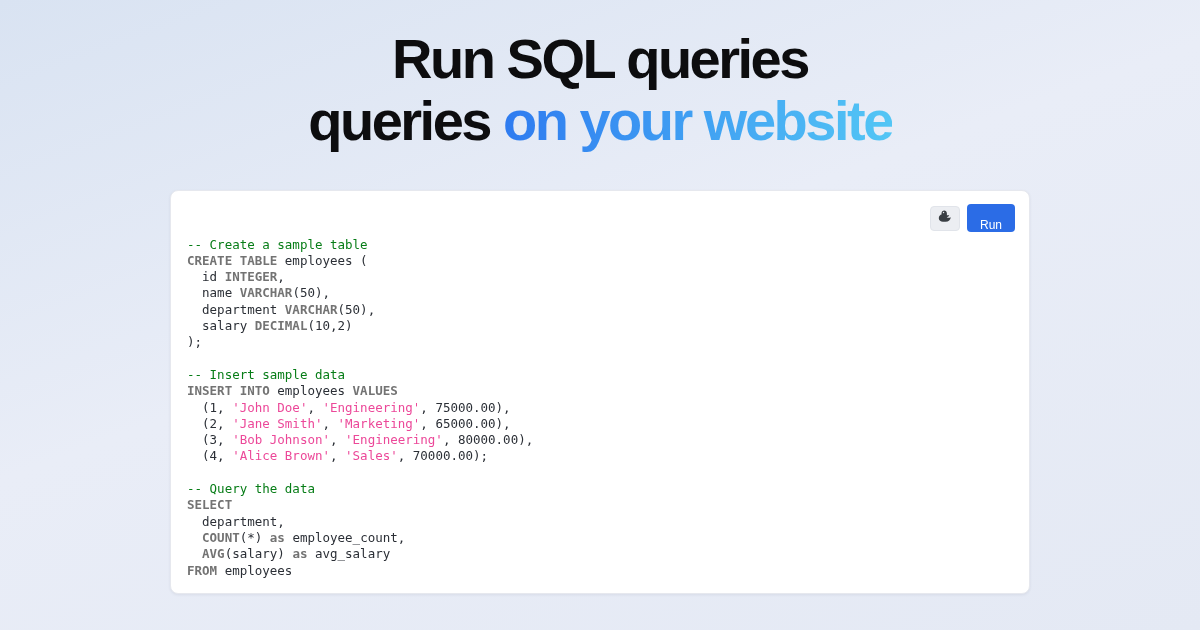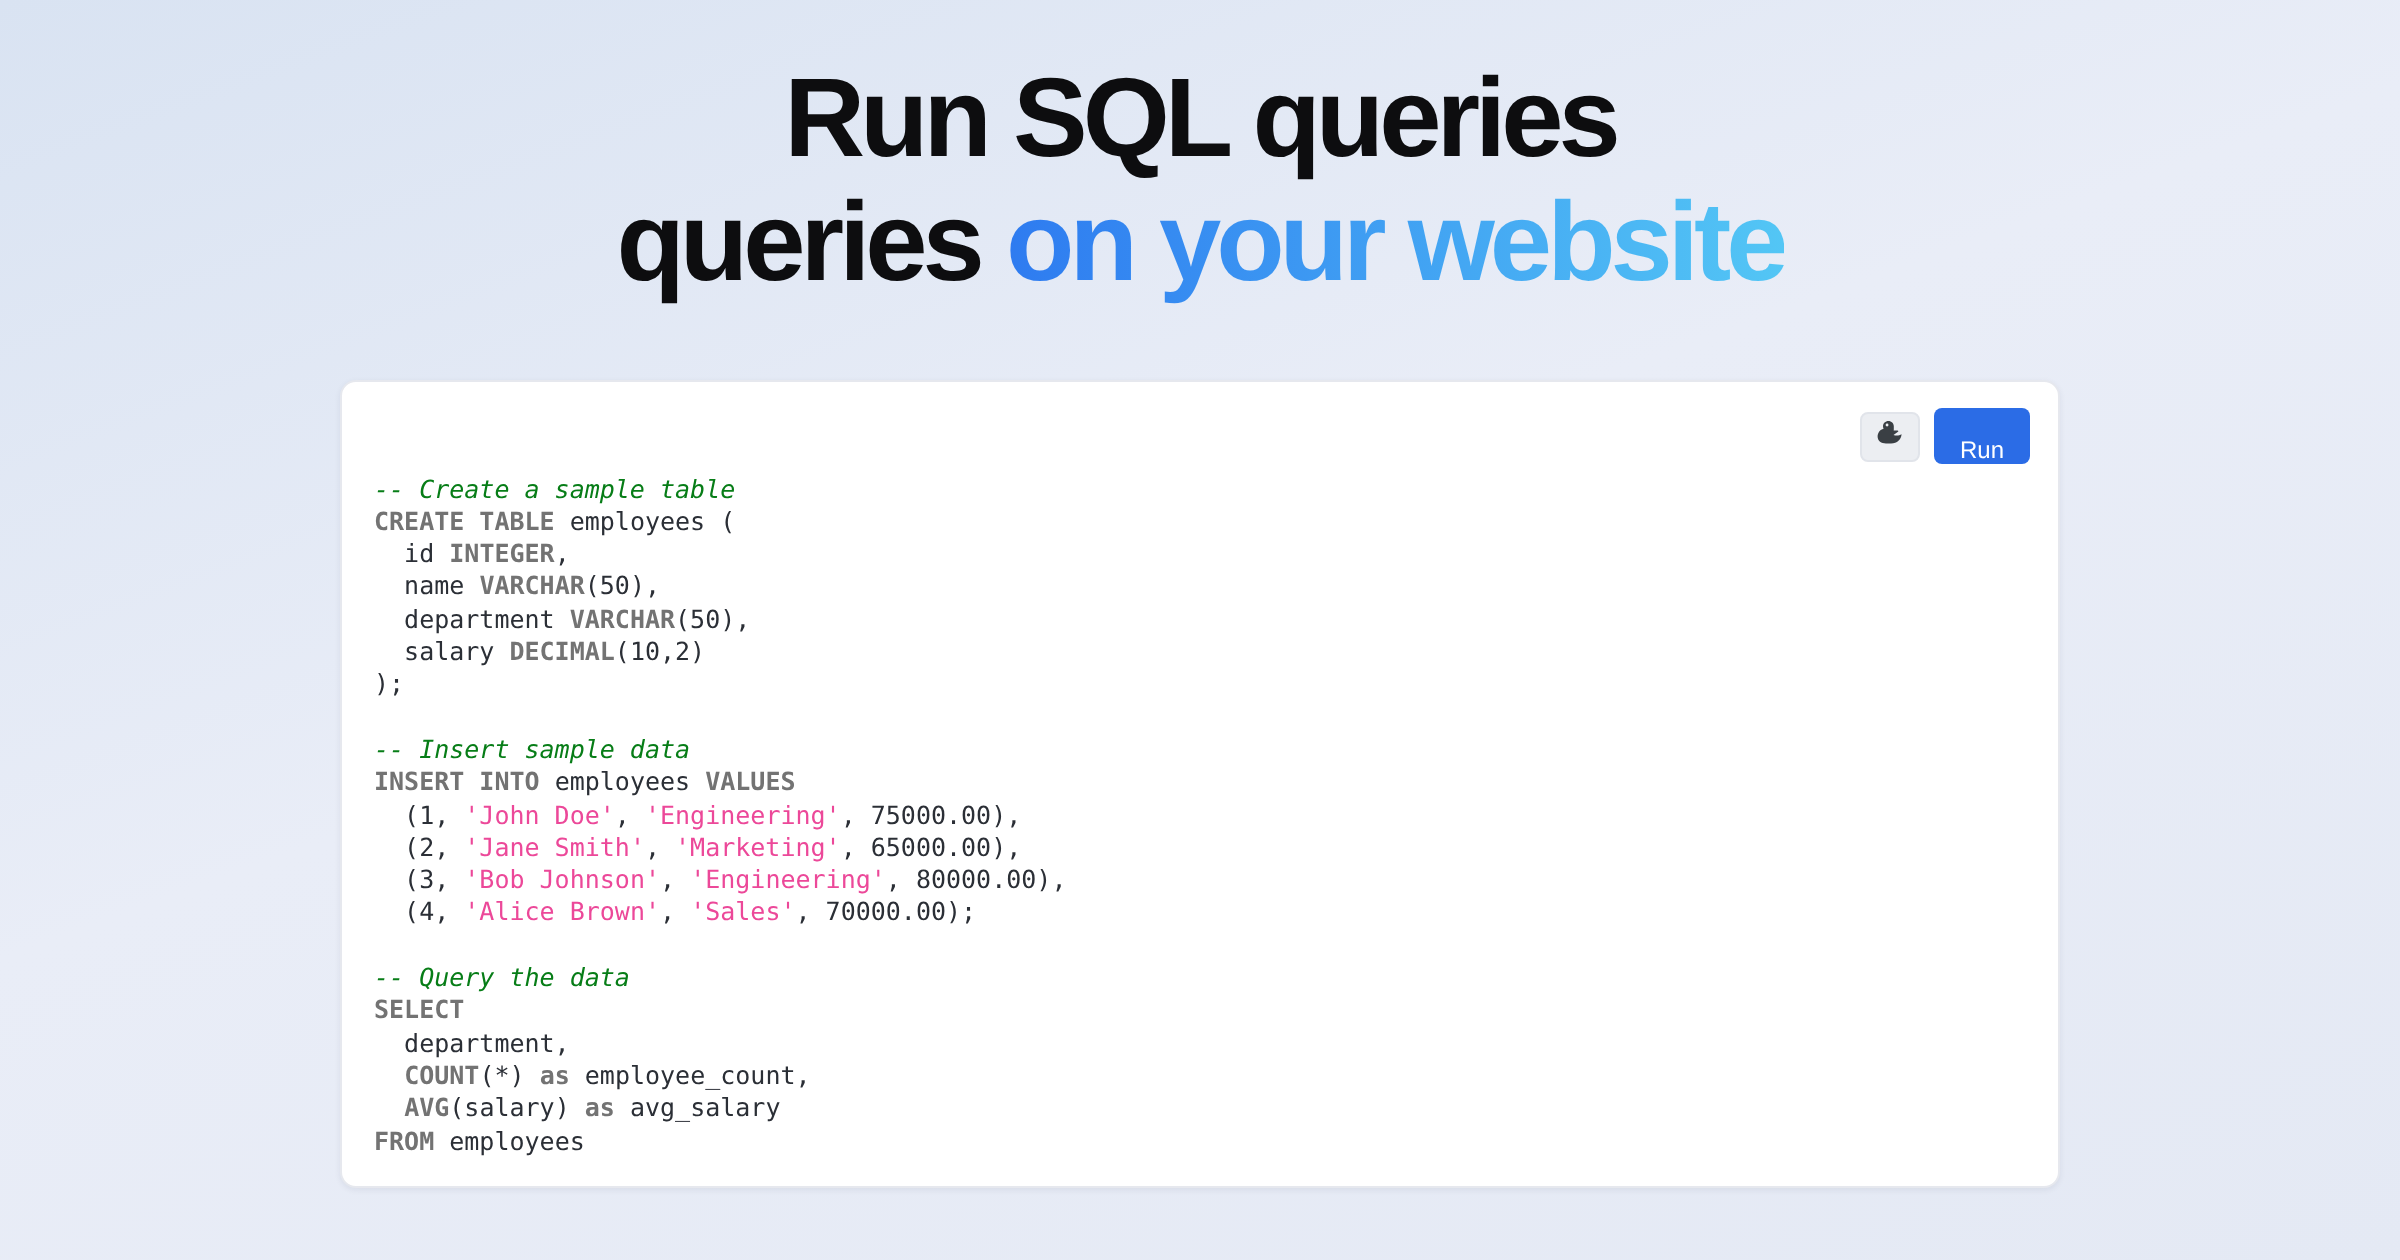--- a/index.html
+++ b/index.html
@@ -43,21 +43,21 @@
     top:13px; left:16px; right:130px; bottom:12px;
     font-family:"DejaVu Sans Mono", monospace;
     font-size:12.5px;
     line-height:16.3px;
     color:#2b2f36;
     white-space:pre;
     overflow:hidden;
     cursor:text;
   }
   .code-line { min-height:16.3px; }
-  .tok-comment { color:#077d17; font-style:italic; }
+  .tok-comment { color:#077d17; }
   .tok-keyword { color:#737373; font-weight:bold; }
   .tok-string  { color:#ec4899; }
   .tok-plain   { color:#2b2f36;margin-top:24px; }
 
   
   .toolbar { position:absolute; top:13px; right:14px; display:flex; gap:7px; align-items:center; }
   .icon-btn {
     width:30px; height:25px;
     background:#eceef2;
     border:1px solid #e1e4ea;

